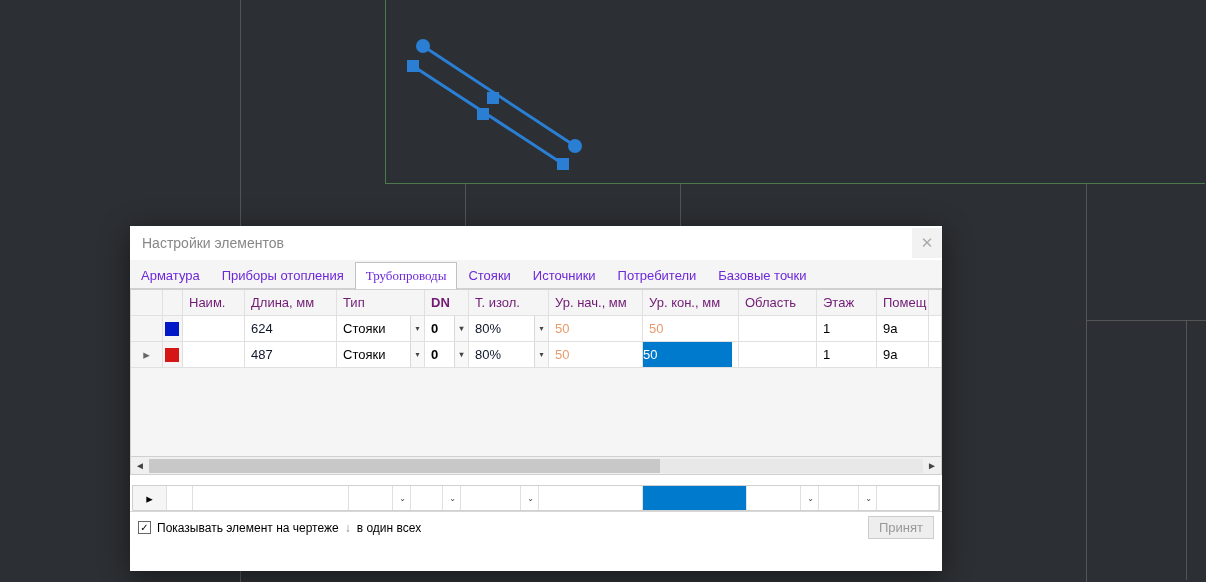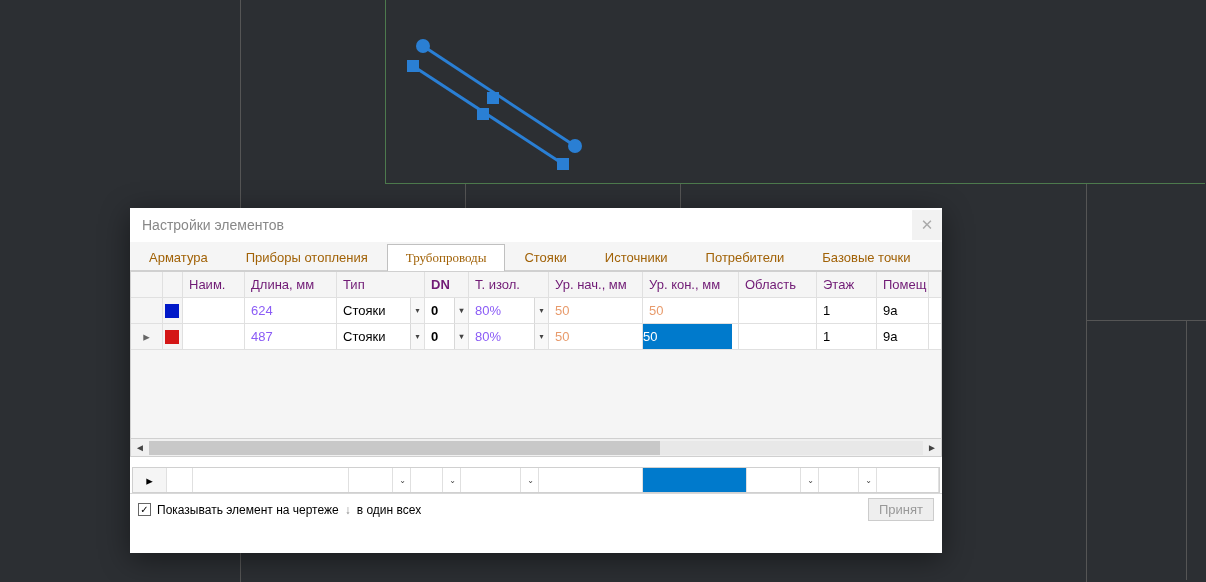--- a/index.html
+++ b/index.html
@@ -23,21 +23,21 @@
   }
   
   .pipe-svg {
     position: absolute;
     left: 405px; top: 30px;
     width: 200px; height: 140px;
   }
   
   .dialog {
     position: absolute;
-    left: 130px; top: 208px;
+    left: 130px; top: 226px;
     width: 812px; height: 345px;
     background: #fff;
     box-shadow: 0 6px 28px rgba(0,0,0,0.45);
     display: flex; flex-direction: column;
   }
   .dlg-titlebar {
     height: 34px;
     display: flex; align-items: center; justify-content: space-between;
     padding: 0 0 0 12px;
     background: #fff;
@@ -49,22 +49,22 @@
     color: #aaa; font-size: 15px;
     background: #f2f2f2;
   }
   .tabs {
     display: flex;
     background: #f5f5f5;
     border-bottom: 1px solid #d0d0d0;
     padding-top: 2px;
   }
   .tab {
-    padding: 5px 18px;
-    color: #a16207;
+    padding: 5px 10px;
+    color: #6d28d9;
     cursor: pointer;
     border: 1px solid transparent;
     border-bottom: none;
     margin-bottom: -1px;
     font-size: 13px;
   }
   .tab.active {
     background: #fff;
     border-color: #c0c0c0;
     font-family: Liberation Serif, serif;
@@ -95,21 +95,21 @@
   .cell.etazh  { width: 60px; }
   .cell.pomesh { width: 52px; }
   .dd-btn {
     width: 14px; height: 100%;
     border-left: 1px solid #d8d8d8;
     display: flex; align-items: center; justify-content: center;
     position: absolute; right: 0; top: 0;
     font-size: 8px; color: #444;
     background: #f8f8f8;
   }
-  .val-green { color: #8b5cf6; }
+  .val-green { color: #0f172a; }
   .val-orange { color: #e89b6c; }
   .val-sel { background: #007acc; color: #fff; padding: 4px 6px; margin: -4px -6px; width: 100%; height: 100%; display: flex; align-items: center; }
   .grid-body-filler { height: 88px; background: #f5f5f5; }
   .grid-hscroll {
     display: flex; align-items: center; height: 18px; background: #f0f0f0;
     border-top: 1px solid #d0d0d0;
   }
   .scroll-arrow { width: 18px; height: 18px; display:flex; align-items:center; justify-content:center; font-size:10px; color:#444; }
   .scroll-track { flex:1; height: 14px; background: #e8e8e8; position: relative; }
   .scroll-thumb { position:absolute; left:0; top:0; bottom:0; width: 66%; background: #c8c8c8; }

